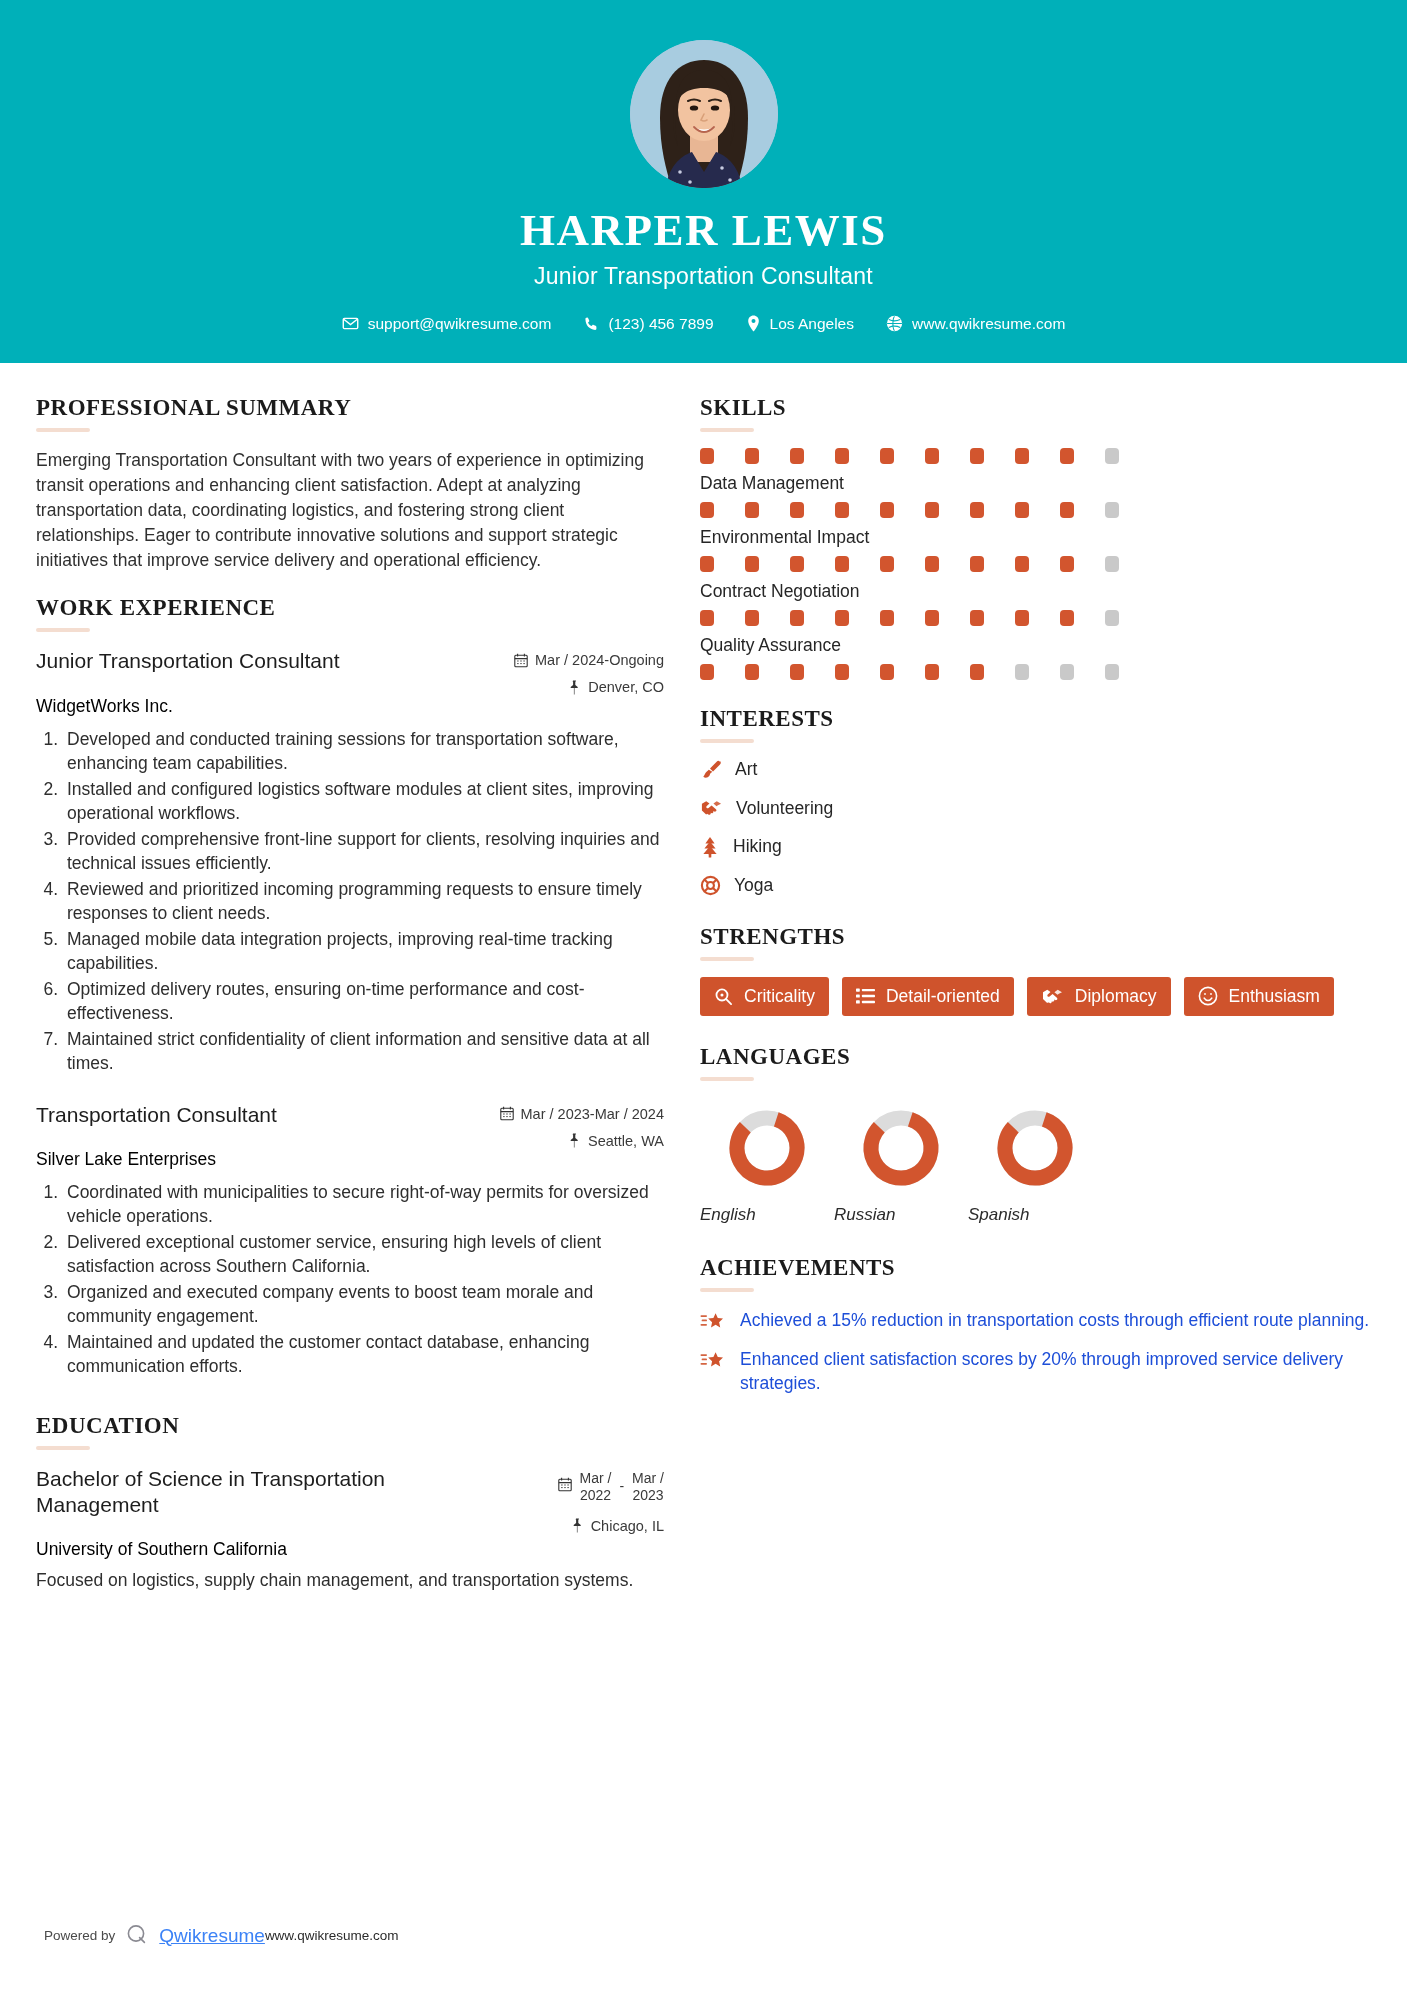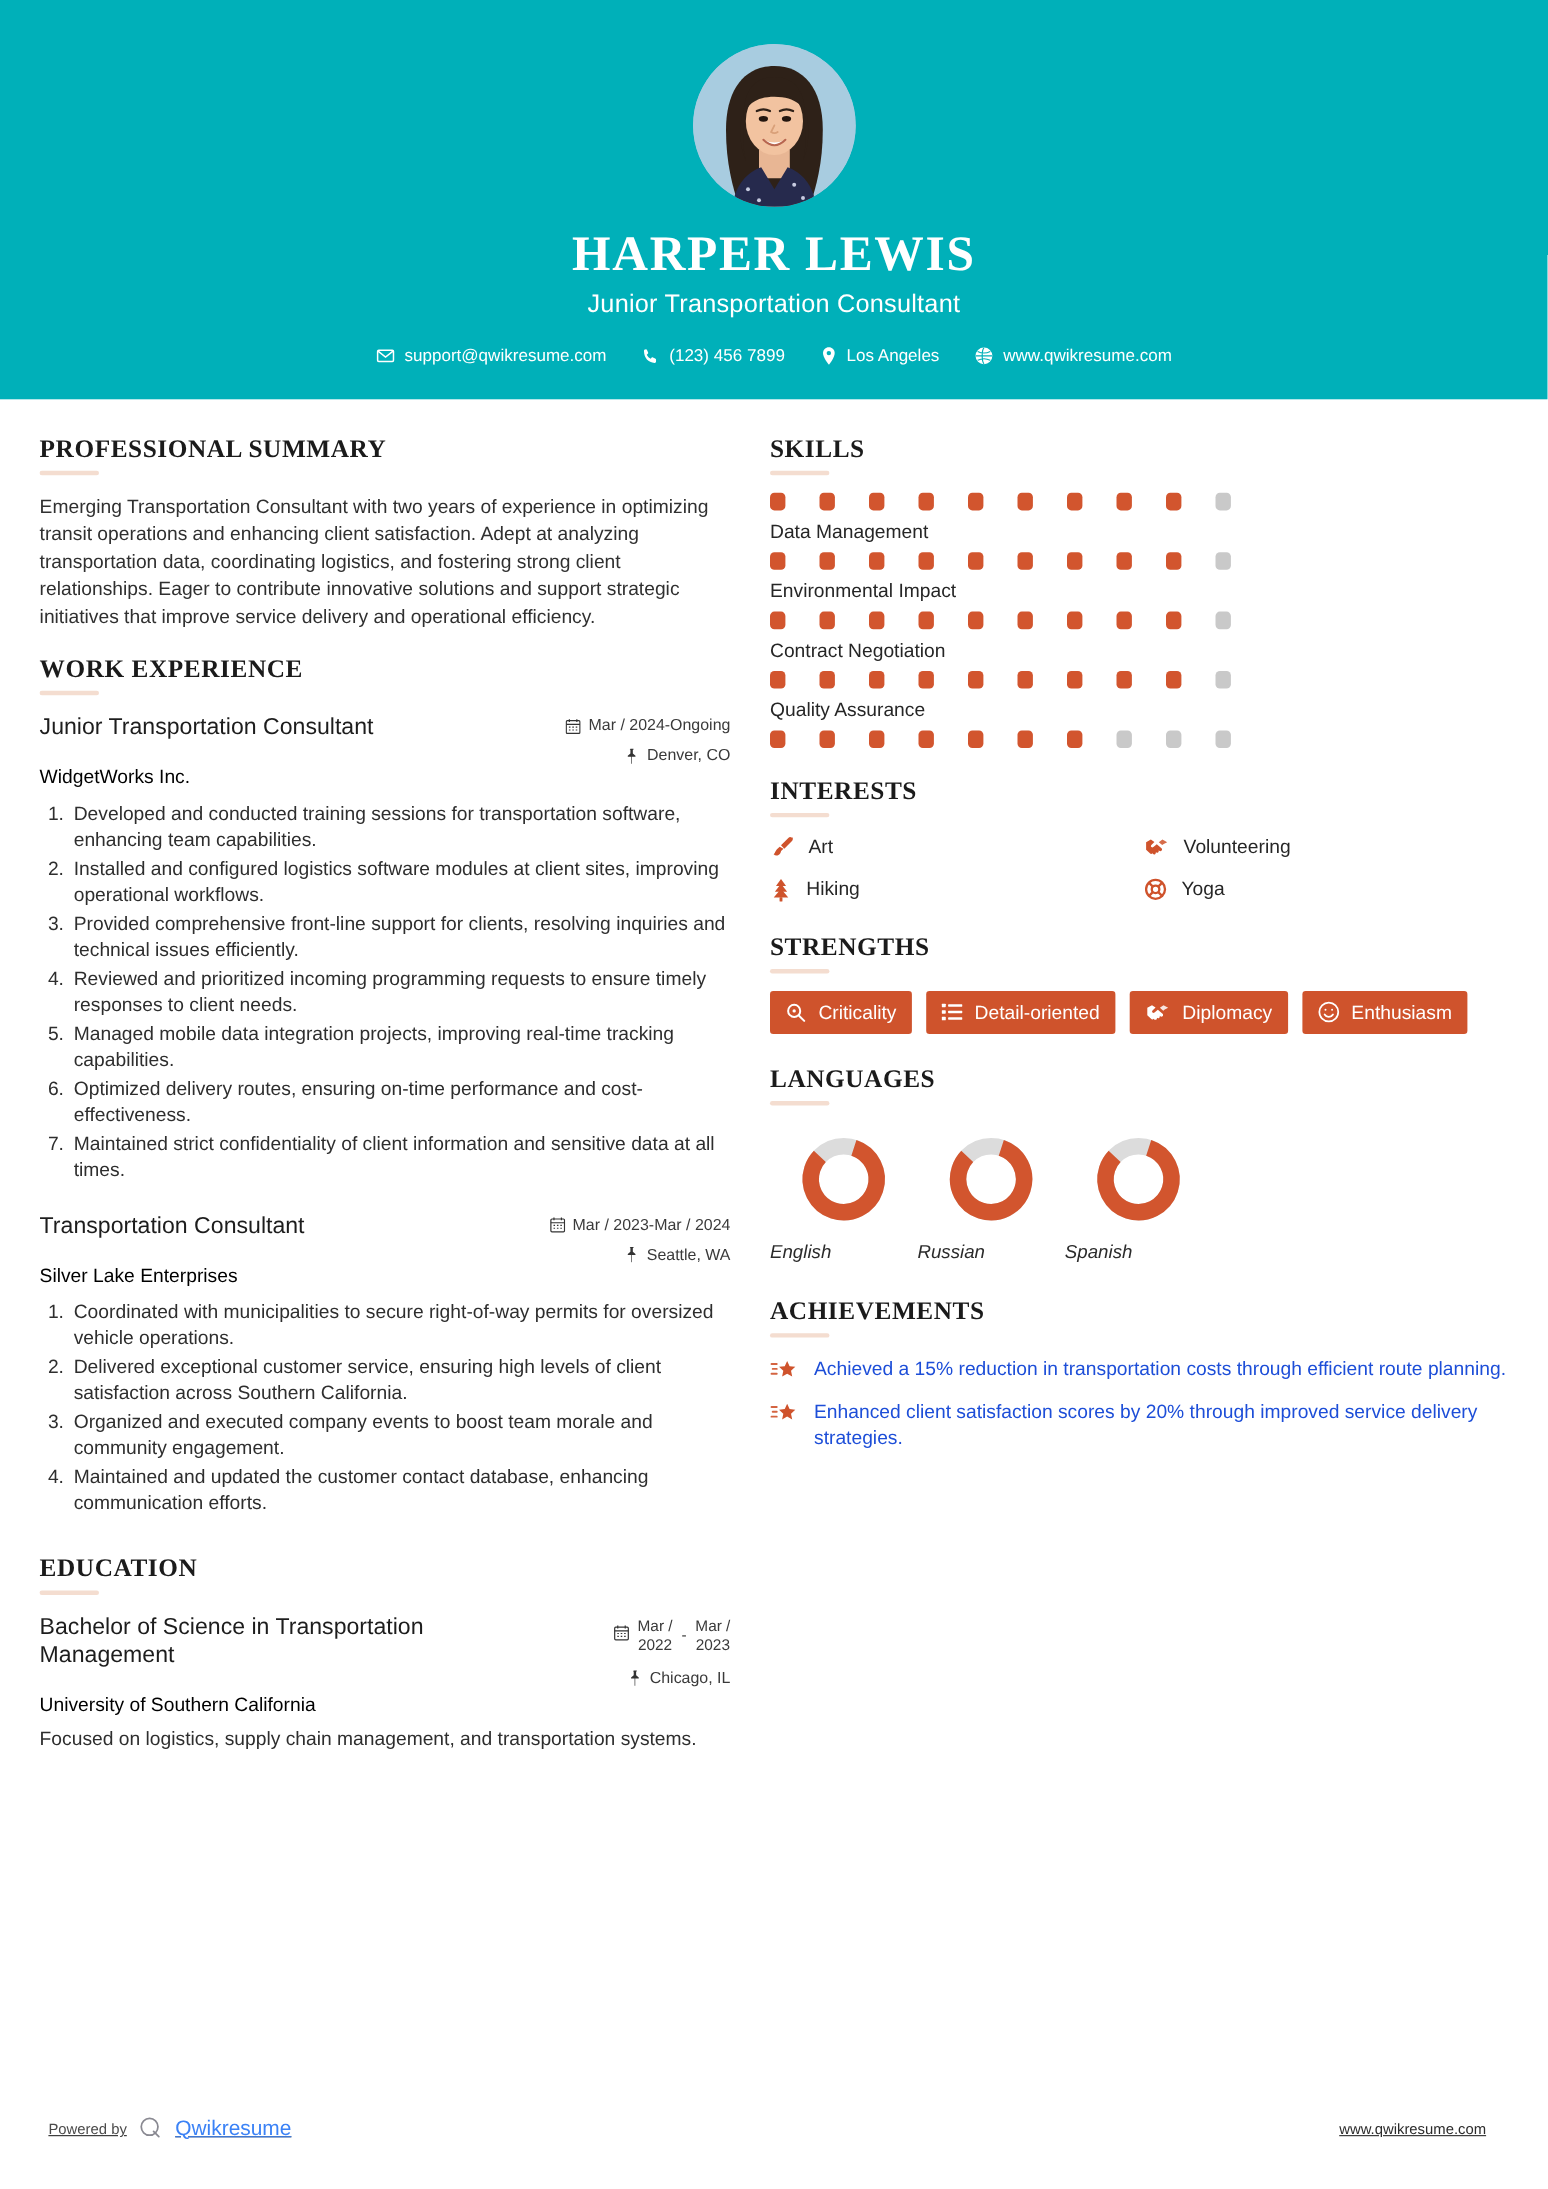--- a/index.html
+++ b/index.html
@@ -174,21 +174,21 @@
     border-radius:4px;
     background:#c9c9c9;
     margin-right:31px;
   }
   .dot.on { background:#d2552e; }
   .dot:last-child { margin-right:0; }
 
   
   .interests-grid {
     display:grid;
-    grid-template-columns:1fr 1fr;
+    grid-template-columns:1fr;
     row-gap:17px;
     column-gap:10px;
   }
   .interest {
     display:flex;
     align-items:center;
     gap:13px;
     font-size:17.5px;
     color:#262626;
   }
@@ -245,23 +245,22 @@
     color:#1d4ed8;
   }
 
   
   .footer {
     position:absolute;
     left:0; right:12px;
     bottom:42px;
     padding:0 44px;
     display:flex;
-    justify-content:space-between;
+    justify-content:flex-start;
     align-items:center;
-    text-decoration:underline;
   }
   .powered {
     display:flex;
     align-items:center;
     gap:11px;
     font-size:13.5px;
     color:#4a4a4a;
   }
   .powered-link {
     text-decoration:underline;

